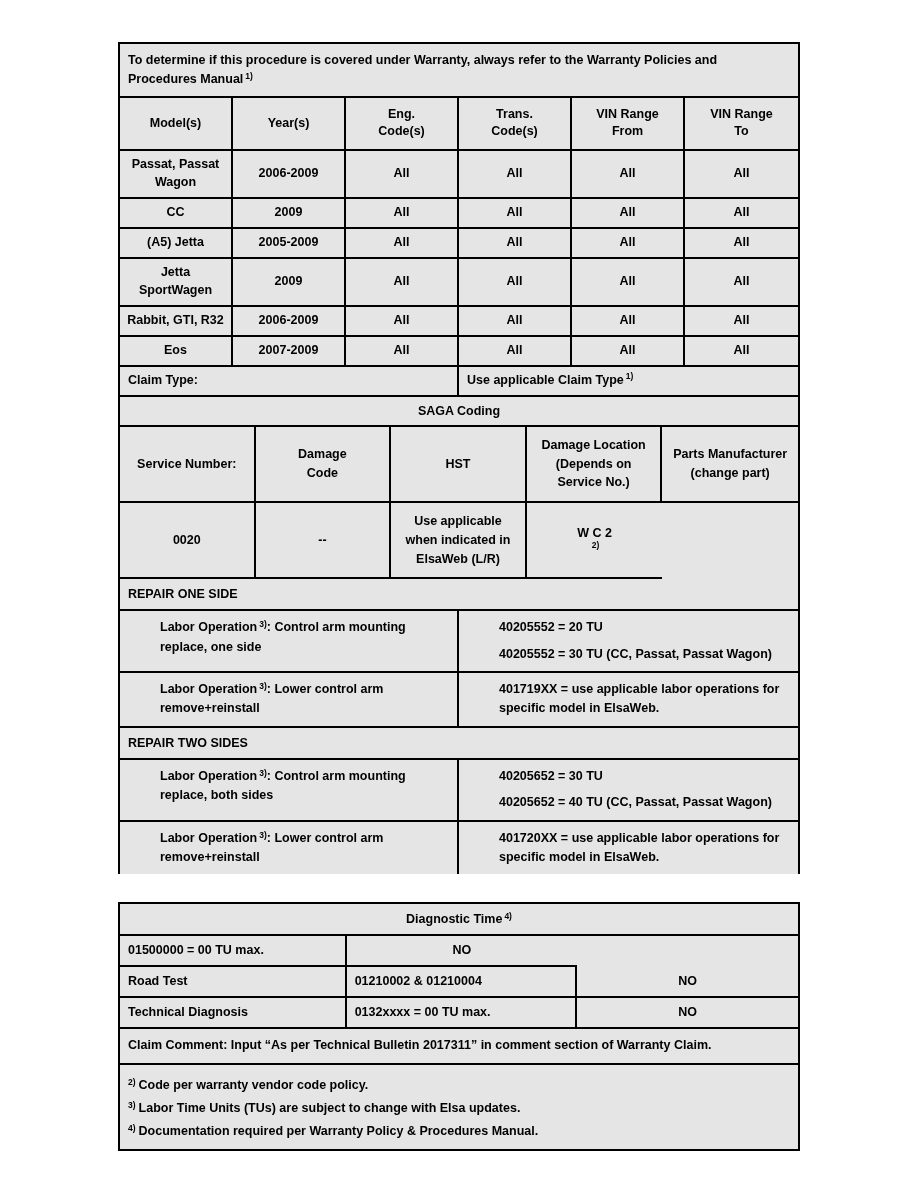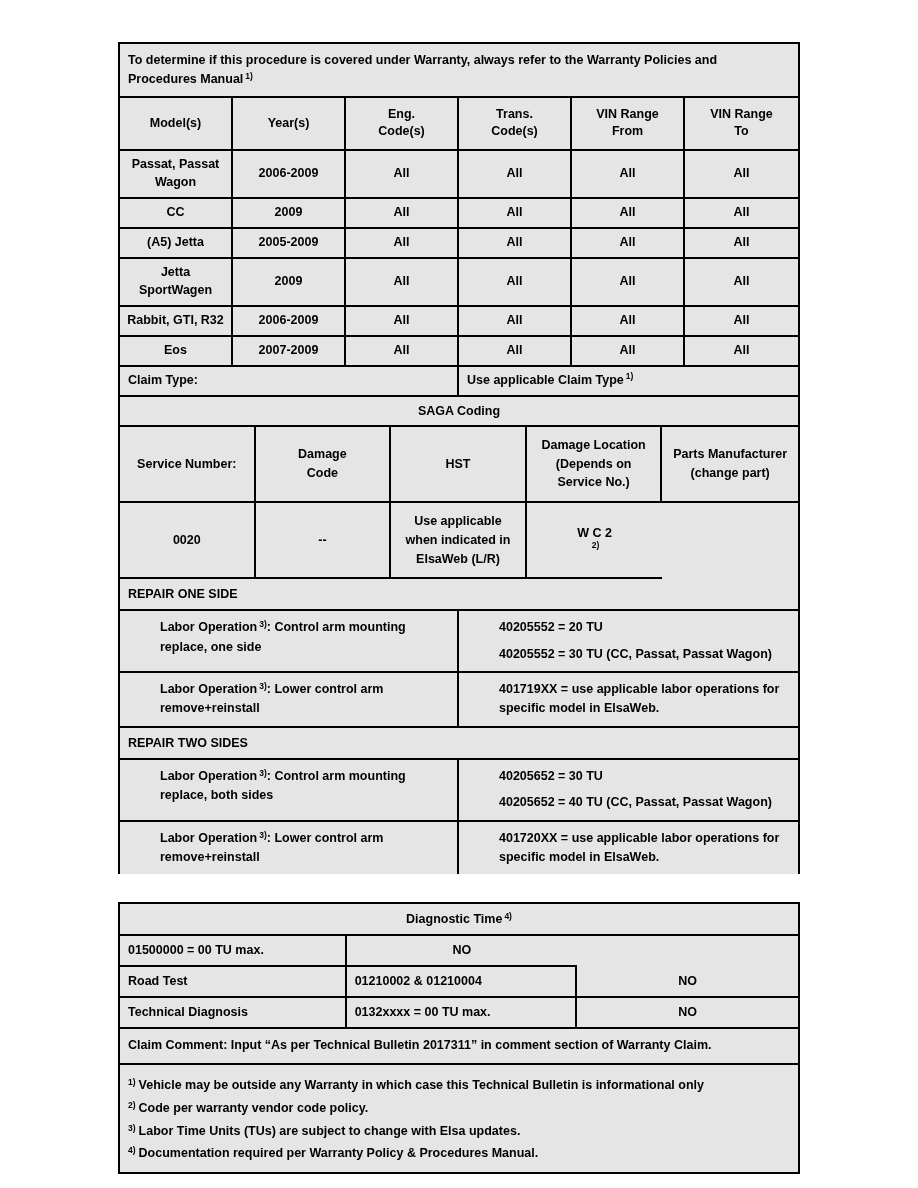--- a/index.html
+++ b/index.html
@@ -245,23 +245,20 @@
     <div class="grid g3">
       <div class="cell left">Technical Diagnosis</div>
       <div class="cell left">0132xxxx = 00 TU max.</div>
       <div class="cell last">NO</div>
     </div>
 
     <div class="comment-row">Claim Comment: Input “As per Technical Bulletin 2017311” in comment section of Warranty Claim.</div>
 
     <div class="footnotes">
       <div class="footnote">
-        <span class="sup">1)</span><span>Vehicle may be outside any Warranty in which case this Technical Bulletin is informational only</span>
-      </div>
-      <div class="footnote">
         <span class="sup">2)</span><span>Code per warranty vendor code policy.</span>
       </div>
       <div class="footnote">
         <span class="sup">3)</span><span>Labor Time Units (TUs) are subject to change with Elsa updates.</span>
       </div>
       <div class="footnote">
         <span class="sup">4)</span><span>Documentation required per Warranty Policy &amp; Procedures Manual.</span>
       </div>
     </div>
 

